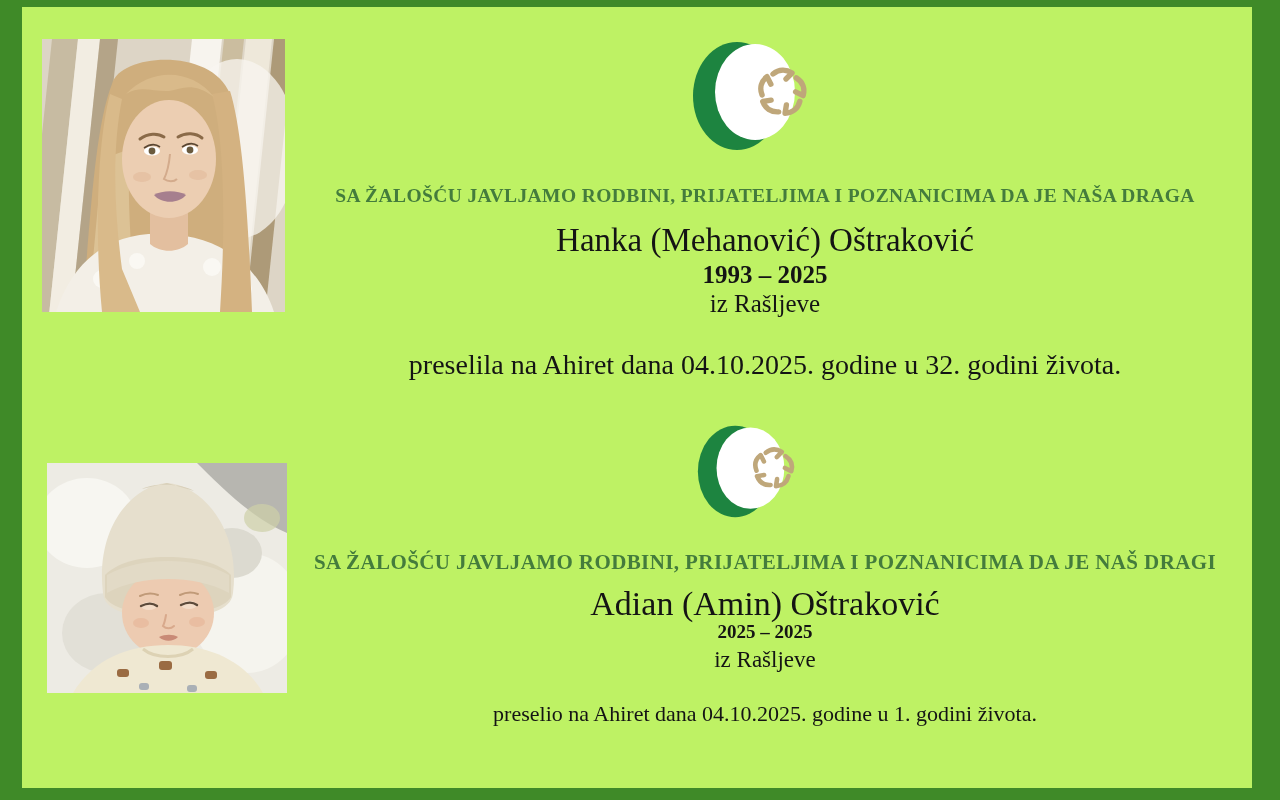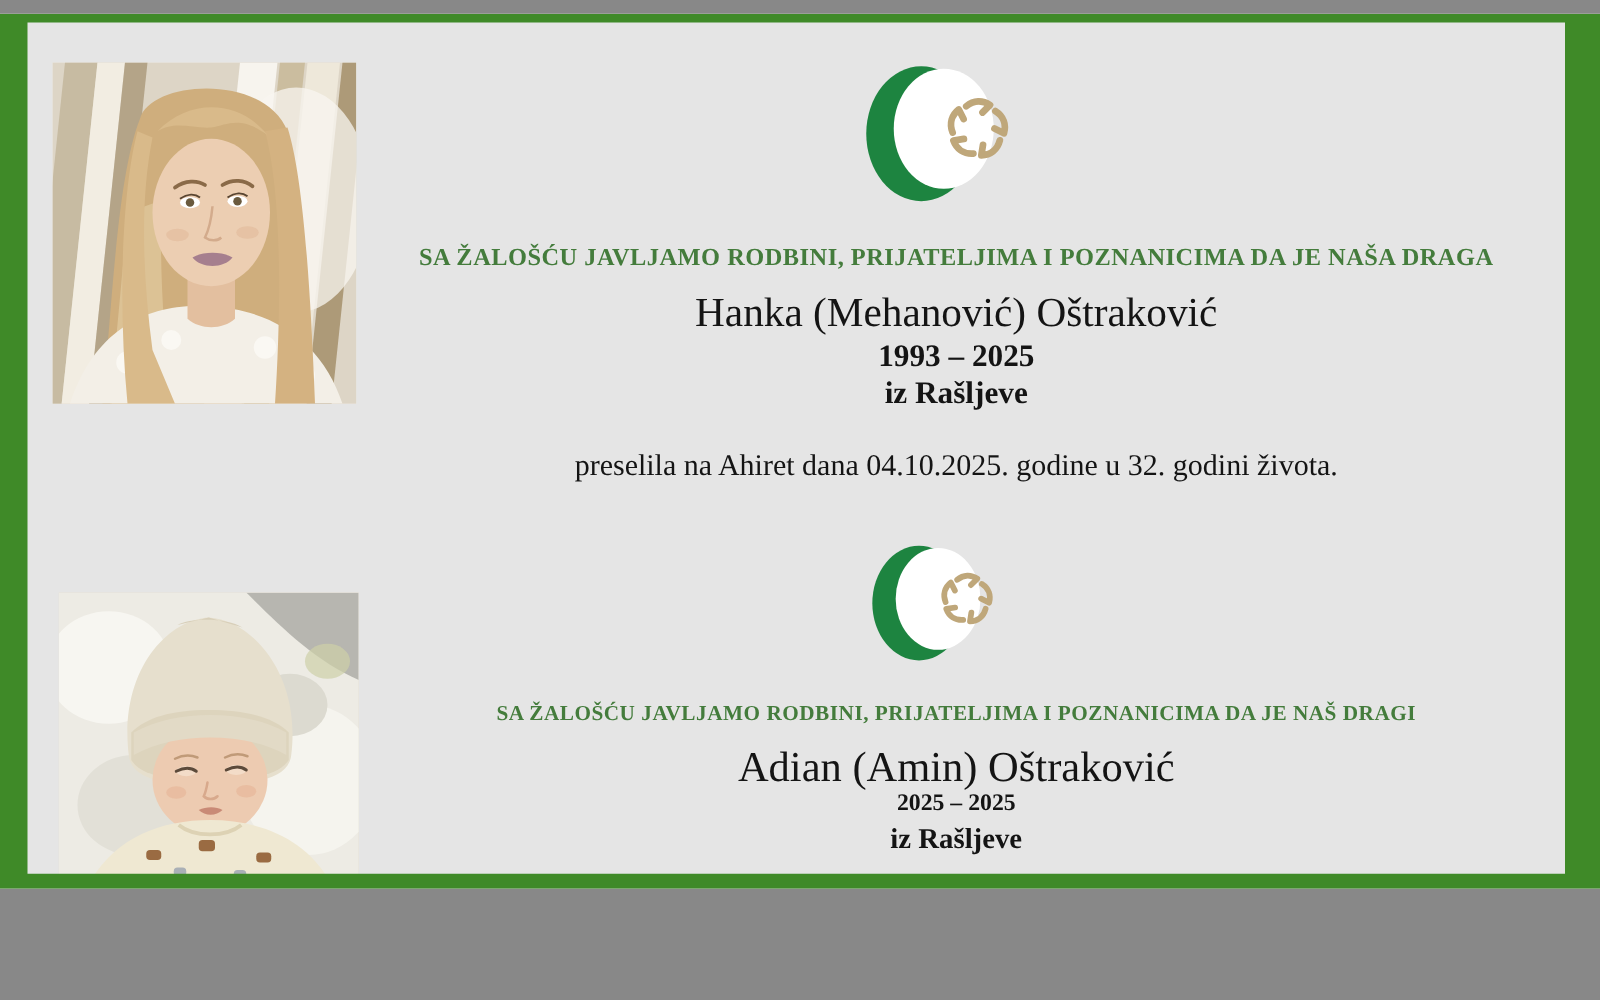--- a/index.html
+++ b/index.html
@@ -1,22 +1,22 @@
 <!DOCTYPE html>
 <html style="--frame-green: #3f8a28; --crescent-green: #1d8440; --announcement-green: #447c3c; --star-tan: #bfa77a; --text-black: #141414; --background-white: #ffffff;"><head>
 <meta charset="utf-8">
 <style>
   html,body{margin:0;padding:0;background:#888;}
   .page{
     position:relative;
-    width:1280px;height:700px;
-    background:#e5e5e5;
+    width:1280px;height:800px;
+    background:#bef264;
     font-family:"Liberation Serif","DejaVu Serif",serif;
     overflow:hidden;
-    margin:11px auto;
+    margin:0 auto;
   }
   .frame{
     position:absolute;inset:0;z-index:20;pointer-events:none;
     border-style:solid;
     border-color:var(--frame-green,#3f8a28);
     border-width:7px 28px 12px 22px;
   }
   .notice{position:absolute;left:0;width:1280px;height:400px;}
   .notice.first{top:0;}
   .notice.second{top:400px;}
@@ -36,32 +36,32 @@
   .line{
     position:absolute;left:250px;right:0;
     text-align:center;white-space:nowrap;
     color:var(--text-black,#141414);
   }
   .announcement{
     font-weight:700;color:var(--announcement-green,#447c3c);
     letter-spacing:0.4px;
   }
   .a1{top:185px;font-size:19.5px;}
-  .a2{top:150px;font-size:17px;font-family:Liberation Serif, serif;}
+  .a2{top:150px;font-size:21px;font-family:Liberation Serif, serif;}
   .name{font-weight:400;}
   .n1{top:222px;font-size:33px;}
   .n2{top:185px;font-size:34px;}
   .years{font-weight:700;text-align:center;}
   .y1{top:261px;font-size:25px;}
   .y2{top:221px;font-size:19px;}
-  .origin{font-weight:700;}
+  .origin{font-weight:400;}
   .o1{top:290px;font-size:25px;}
   .o2{top:247px;font-size:23px;}
   .detail{font-weight:400;}
-  .d1{top:349px;font-size:24px;}
+  .d1{top:349px;font-size:28px;}
   .d2{top:301px;font-size:22px;}
 </style>
 </head>
 <body>
 
 <div class="page">
   <div class="frame"></div>
 
   <section class="notice first">
 
@@ -215,14 +215,15 @@
               <path d="M -9,-18 C -3,-23 4,-23 10,-19 L 4,-13"></path>
             </g>
         </g>
       </svg>
     </div>
 
     <div class="line announcement a2">SA ŽALOŠĆU JAVLJAMO RODBINI, PRIJATELJIMA I POZNANICIMA DA JE NAŠ DRAGI</div>
     <div class="line name n2">Adian (Amin) Oštraković</div>
     <div class="line years y2">2025 – 2025</div>
     <div class="line origin o2">iz Rašljeve</div>
+    <div class="line detail d2">preselio na Ahiret dana 04.10.2025. godine u 1. godini života.</div>
   </section>
 </div>
 
 </body></html>

